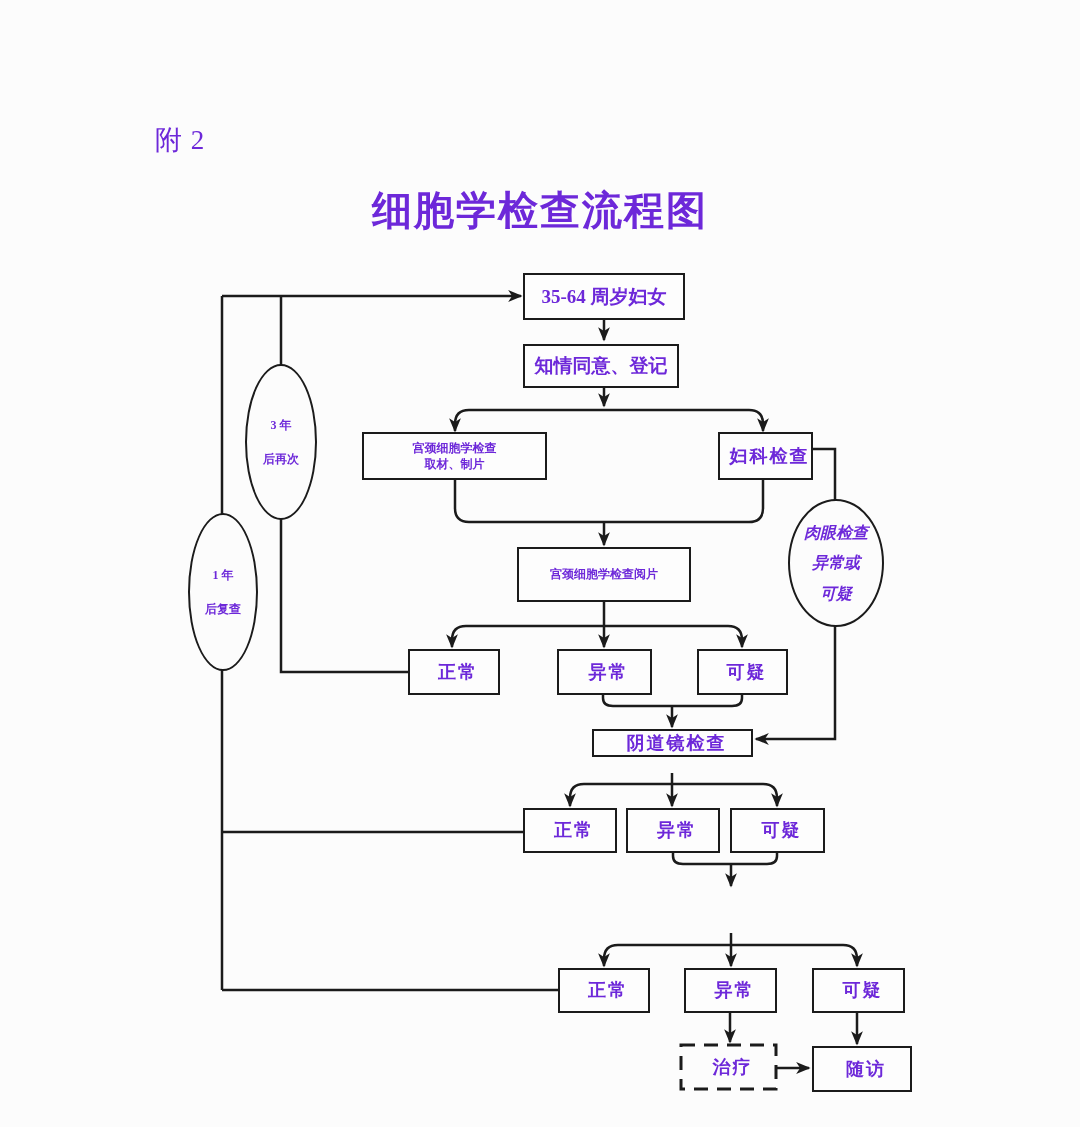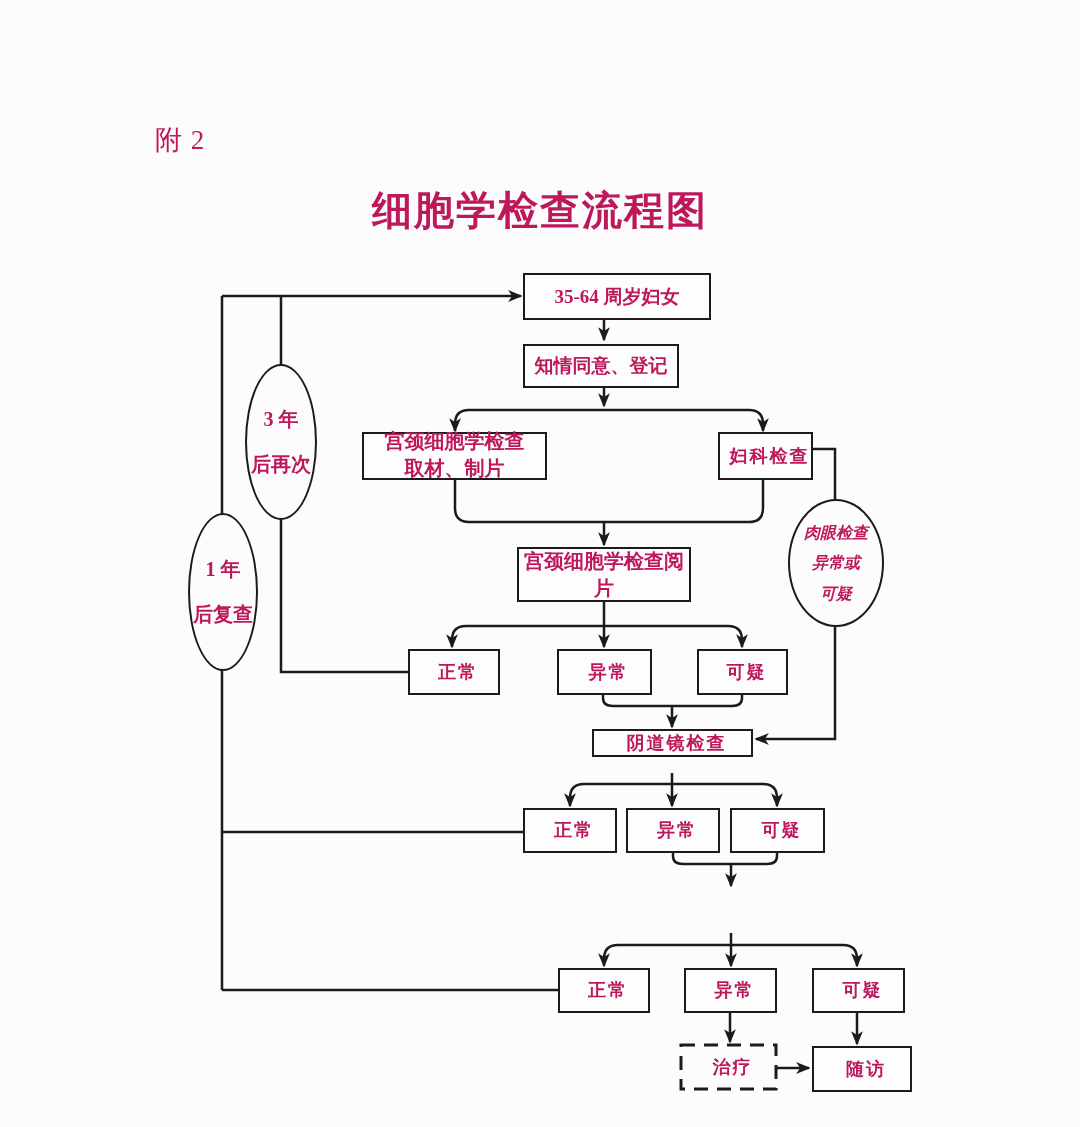--- a/index.html
+++ b/index.html
@@ -1,39 +1,39 @@
 <!DOCTYPE html>
 <html><head>
 <meta charset="utf-8">
 <style>
   html,body { margin:0; padding:0; background:#e8e8e8; }
   .page {
     position:relative; width:1080px; height:1127px; margin:0 auto;
     background:#fcfcfc; overflow:hidden;
     font-family:"Liberation Serif","DejaVu Serif",serif;
-    color:#be185d;
+    color:#6d28d9;
   }
   .appendix {
     position:absolute; left:155px; top:122px;
     font-size:27px; font-weight:500; letter-spacing:1px;
   }
   .title {
     position:absolute; left:340px; top:183px; width:400px;
     text-align:center; font-size:40px; font-weight:bold; letter-spacing:2px;
   }
   svg.wires { position:absolute; left:0; top:0; z-index:1; }
   .node { position:absolute; z-index:2; box-sizing:border-box;
     display:flex; align-items:center; justify-content:center;
     text-align:center; font-weight:600; line-height:1.35; }
   .box { border:2.5px solid #1b1b1b; background:#fdfdfd; }
   .ellipse { border:2.5px solid #1b1b1b; background:#fcfcfc;
     border-radius:50%; flex-direction:column; }
   .col { flex-direction:column; }
   .fs19 { font-size:19px; } .fs18 { font-size:18px; letter-spacing:2px;padding-left:8px; }
-  .fs17 { font-size:20px; } .fs16 { font-size:16px; }
+  .fs17 { font-size:12px; } .fs16 { font-size:16px; }
   .noborder { border:none; background:transparent; }
   .gapL { gap:18px; } .gapS { gap:9px; }
 </style>
 </head>
 <body>
 
 <div class="page">
 
   <div class="appendix">附 2</div>
   <div class="title">细胞学检查流程图</div>
@@ -78,29 +78,29 @@
       <path d="M731,933 V966" marker-end="url(#arw)"></path>
 
       <path d="M730,1013 V1042" marker-end="url(#arw)"></path>
       <path d="M857,1013 V1044" marker-end="url(#arw)"></path>
       <path d="M777,1068 H809" marker-end="url(#arw)"></path>
 
       <rect x="681" y="1045" width="95" height="44" stroke-width="3" stroke-dasharray="14 9"></rect>
     </g>
   </svg>
 
-  <div class="node box fs19" style="left:523px;top:273px;width:188px;height:47px;">
+  <div class="node box fs19" style="left:523px;top:273px;width:162px;height:47px;">
     <span>35-64 周岁妇女</span>
   </div>
 
   <div class="node box fs19" style="left:523px;top:344px;width:156px;height:44px;">
     <span>知情同意、登记</span>
   </div>
 
-  <div class="node box col fs17" style="left:362px;top:432px;width:185px;height:48px;font-family:Liberation Mono, monospace;">
+  <div class="node box col fs17" style="left:362px;top:432px;width:185px;height:48px;">
     <span>宫颈细胞学检查</span>
     <span>取材、制片</span>
   </div>
 
   <div class="node box fs18" style="left:718px;top:432px;width:95px;height:48px;">
     <span>妇科检查</span>
   </div>
 
   <div class="node box fs17" style="left:517px;top:547px;width:174px;height:55px;">
     <span>宫颈细胞学检查阅片</span>

